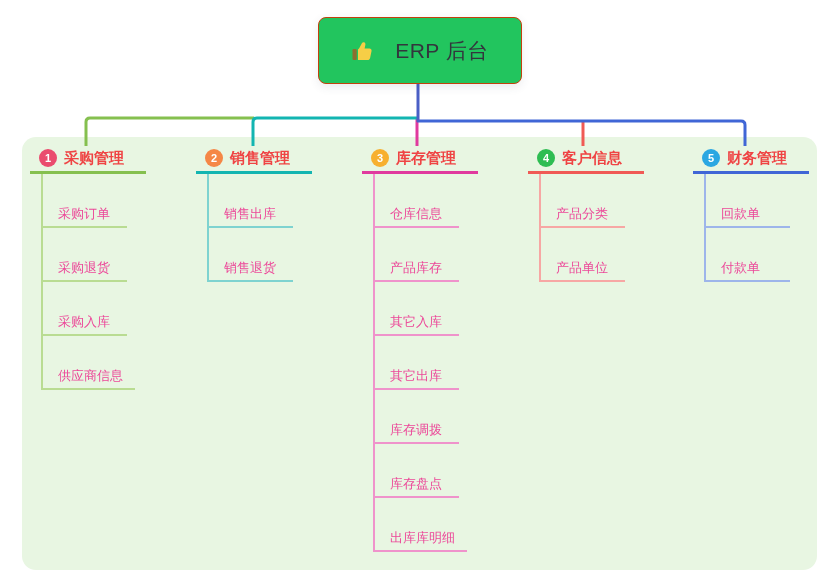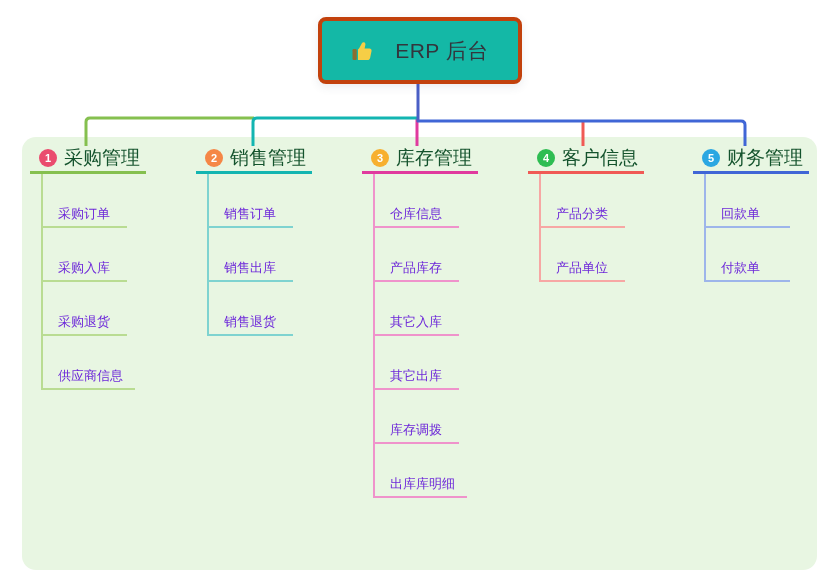--- a/index.html
+++ b/index.html
@@ -28,22 +28,22 @@
     width: 839px; height: 588px;
     z-index: 1; pointer-events: none;
   }
   .connectors path { fill: none; stroke-width: 3; stroke-linejoin: round; stroke-linecap: butt; }
 
   
   .root-node {
     position: absolute;
     left: 318px; top: 17px;
     width: 204px; height: 67px;
-    background: #14b8a6;
-    border: 4px solid #c2410c;
+    background: #22c55e;
+    border: 1px solid #c2410c;
     border-radius: 8px;
     box-shadow: 0 3px 10px rgba(60,70,90,0.10);
     display: flex; align-items: center; justify-content: center;
     gap: 20px;
     z-index: 3;
     cursor: pointer;
   }
   .root-title {
     font-size: 21px;
     color: #33363d;
@@ -75,35 +75,35 @@
     background: var(--badge);
     color: #ffffff;
     font-size: 11px;
     font-weight: bold;
     display: inline-flex;
     align-items: center;
     justify-content: center;
     flex: 0 0 18px;
   }
   .branch-label {
-    font-size: 19px;
-    color: #14532d;
-    font-weight: 400;
+    font-size: 15px;
+    color: #ef4444;
+    font-weight: 700;
   }
   .children {
     margin-left: 11px;
     border-left: 2px solid var(--cl);
   }
   .child {
     width: fit-content;
     min-width: 84px;
     padding: 32px 12px 4px 15px;
     line-height: 16px;
     font-size: 13px;
-    color: #6d28d9;
+    color: #ec4899;
     border-bottom: 2px solid var(--cl);
     white-space: nowrap;
     cursor: pointer;
   }
 </style>
 </head>
 <body>
 
 <div class="canvas">
 
@@ -133,49 +133,49 @@
   </div>
 
   <div id="branches">
   <div class="branch" style="left: 30px; --c: #85c04f; --cl: #b9dc92; --badge: #ea4c6e;">
     <div class="branch-title">
       <span class="badge">1</span>
       <span class="branch-label">采购管理</span>
     </div>
     <div class="children">
           <div class="child">采购订单</div>
+          <div class="child">采购退货</div>
           <div class="child">采购入库</div>
-          <div class="child">采购退货</div>
           <div class="child">供应商信息</div>
         </div>
   </div>
 
   <div class="branch" style="left: 196px; --c: #13b5b1; --cl: #7ed3d0; --badge: #f58746;">
     <div class="branch-title">
       <span class="badge">2</span>
       <span class="branch-label">销售管理</span>
     </div>
     <div class="children">
-          <div class="child">销售订单</div>
           <div class="child">销售出库</div>
           <div class="child">销售退货</div>
         </div>
   </div>
 
   <div class="branch" style="left: 362px; --c: #e03a9e; --cl: #ef93cb; --badge: #f7b02f;">
     <div class="branch-title">
       <span class="badge">3</span>
       <span class="branch-label">库存管理</span>
     </div>
     <div class="children">
           <div class="child">仓库信息</div>
           <div class="child">产品库存</div>
           <div class="child">其它入库</div>
           <div class="child">其它出库</div>
           <div class="child">库存调拨</div>
+          <div class="child">库存盘点</div>
           <div class="child">出库库明细</div>
         </div>
   </div>
 
   <div class="branch" style="left: 528px; --c: #f05a55; --cl: #f7a7a4; --badge: #2ebd52;">
     <div class="branch-title">
       <span class="badge">4</span>
       <span class="branch-label">客户信息</span>
     </div>
     <div class="children">

